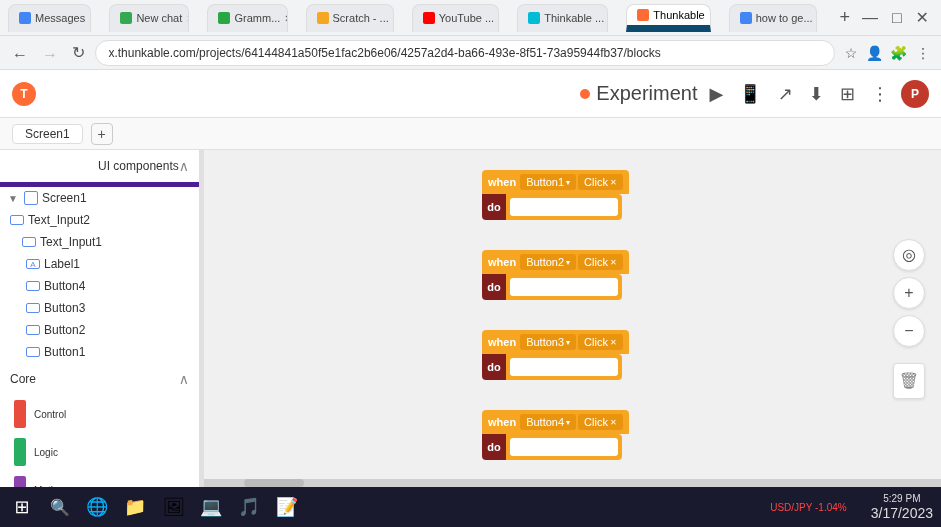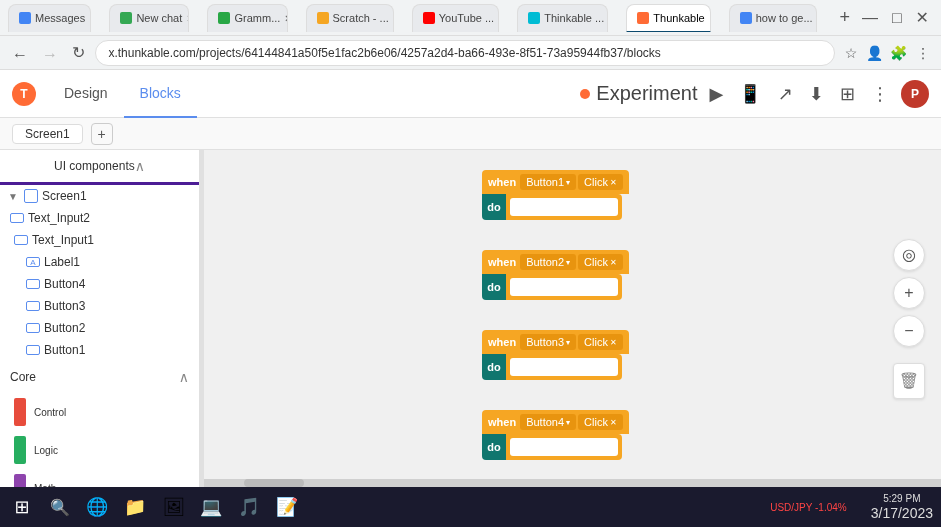--- a/index.html
+++ b/index.html
@@ -37,21 +37,21 @@
       max-width: 130px;
       cursor: pointer;
       white-space: nowrap;
       overflow: hidden;
       border: 1px solid #ddd;
       border-bottom: none;
     }
     .tab.active {
       background: #fff;
       color: #000;
-      border-bottom: 1px solid #0c4a6e;
+      border-bottom: 7px solid #0c4a6e;
     }
     .tab-favicon { width: 12px; height: 12px; border-radius: 2px; flex-shrink: 0; }
     .tab-close { margin-left: auto; color: #666; font-size: 10px; cursor: pointer; }
     .browser-controls { display: flex; align-items: center; gap: 6px; flex-shrink: 0; }
 
     
     .address-bar-row {
       background: #f1f3f4;
       height: 34px;
       display: flex;
@@ -142,26 +142,26 @@
       background: #fff;
       border-right: 1px solid #e0e0e0;
       display: flex;
       flex-direction: column;
       overflow-y: auto;
       flex-shrink: 0;
     }
     .sidebar-section-header {
       display: flex;
       align-items: center;
-      justify-content: center;
+      justify-content: flex-end;
       padding: 8px 10px;
       font-size: 12px;
       color: #333;
       font-weight: 500;
-      border-bottom: 3px solid #4c1d95;
+      border-bottom: 5px solid #4c1d95;
     }
     .collapse-btn { background: none; border: none; cursor: pointer; font-size: 14px; color: #888; }
     .tree-item {
       display: flex;
       align-items: center;
       padding: 4px 10px 4px 18px;
       font-size: 12px;
       color: #333;
       cursor: pointer;
       gap: 4px;
@@ -285,21 +285,21 @@
       align-items: center;
       gap: 2px;
     }
     .chip-arrow { font-size: 8px; }
     .when-bottom {
       display: flex;
       align-items: stretch;
     }
     .when-left-bar {
       width: 24px;
-      background: #0f766e;
+      background: #7f1d1d;
       border-radius: 0 0 0 4px;
       display: flex;
       align-items: center;
     }
     .do-label {
       color: #fff;
       font-size: 11px;
       font-weight: bold;
       padding: 4px 2px;
       writing-mode: horizontal-tb;
@@ -382,24 +382,20 @@
   <div class="addr-icons">
     <span class="addr-icon">☆</span>
     <span class="addr-icon">👤</span>
     <span class="addr-icon">🧩</span>
     <span class="addr-icon">⋮</span>
   </div>
 </div>
 
 <div class="app-header">
   <div class="app-logo">T</div>
-  <div class="app-nav">
-    <div class="app-nav-item">Design</div>
-    <div class="app-nav-item active">Blocks</div>
-  </div>
   <div class="app-header-right">
     <div class="header-title">
       <span class="experiment-dot"></span>
       <span>Experiment</span>
     </div>
     <button class="header-btn">▶</button>
     <button class="header-btn">📱</button>
     <button class="header-btn">↗</button>
     <button class="header-btn">⬇</button>
     <button class="header-btn">⊞</button>
@@ -423,21 +419,21 @@
 
     <div class="tree-item" style="padding-left:8px;">
       <span class="chevron">▼</span>
       <div class="item-icon screen" style="border:1.5px solid #5b8dee; width:14px; height:14px; border-radius:2px;"></div>
       <span class="tree-item-label">Screen1</span>
     </div>
     <div class="tree-item" style="padding-left:10px;">
       <div class="item-icon text-input" style="border:1.5px solid #5b8dee; width:14px; height:10px; border-radius:2px;"></div>
       <span class="tree-item-label">Text_Input2</span>
     </div>
-    <div class="tree-item" style="padding-left:14px;">
+    <div class="tree-item" style="padding-left:22px;">
       <div class="item-icon text-input" style="border:1.5px solid #5b8dee; width:14px; height:10px; border-radius:2px;"></div>
       <span class="tree-item-label">Text_Input1</span>
     </div>
     <div class="tree-item" style="padding-left:26px;">
       <div class="item-icon label" style="border:1.5px solid #5b8dee; width:14px; height:10px; border-radius:2px; display:flex; align-items:center; justify-content:center; font-size:8px; color:#5b8dee;">A</div>
       <span class="tree-item-label">Label1</span>
     </div>
     <div class="tree-item" style="padding-left:26px;">
       <div class="item-icon button-icon" style="border:1.5px solid #5b8dee; width:14px; height:10px; border-radius:2px;"></div>
       <span class="tree-item-label">Button4</span>

